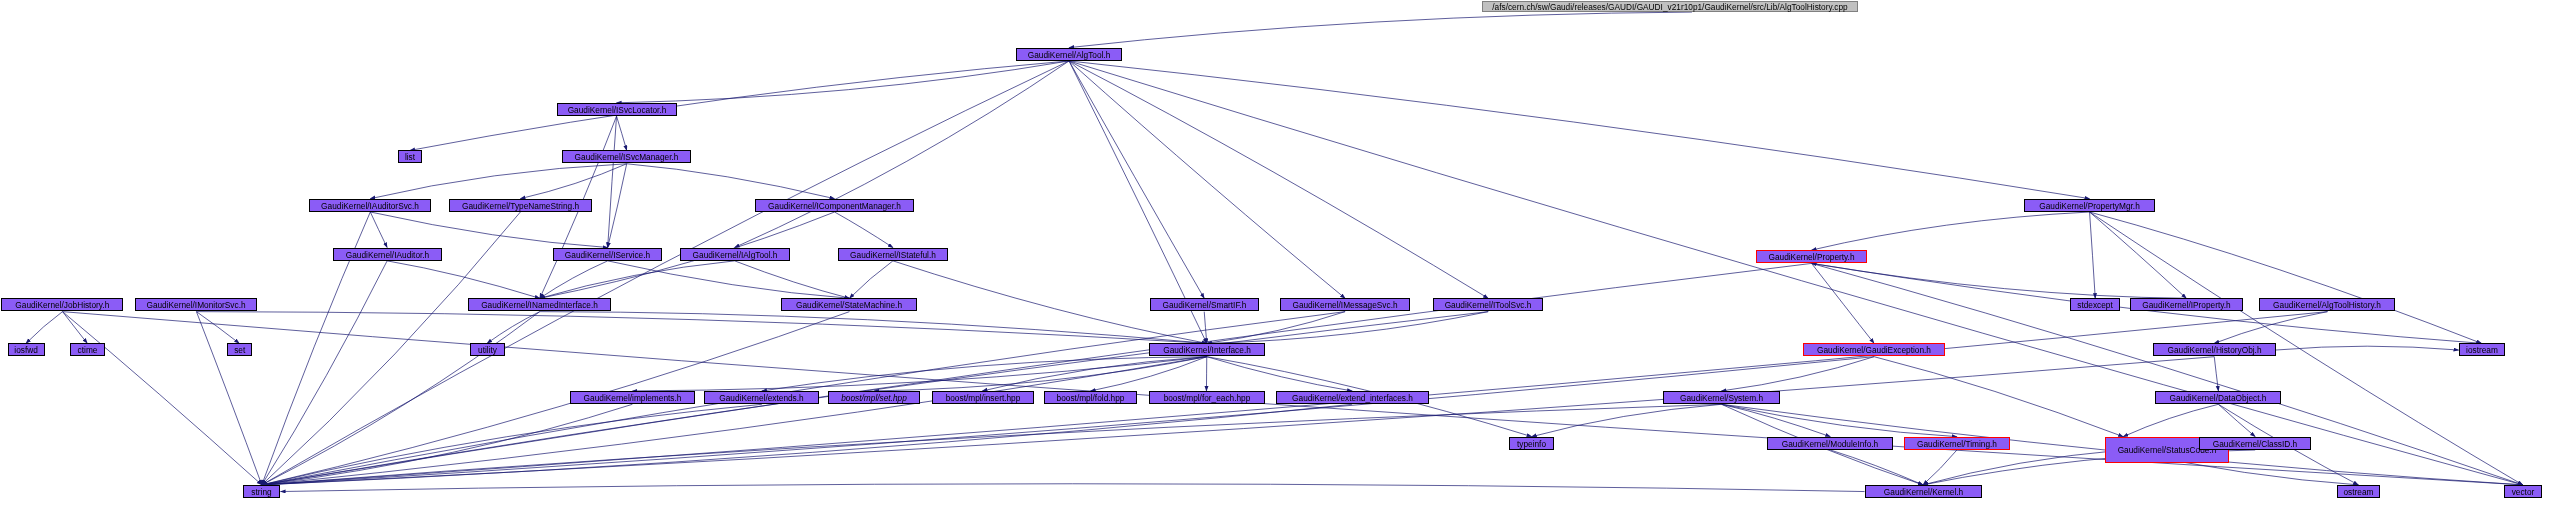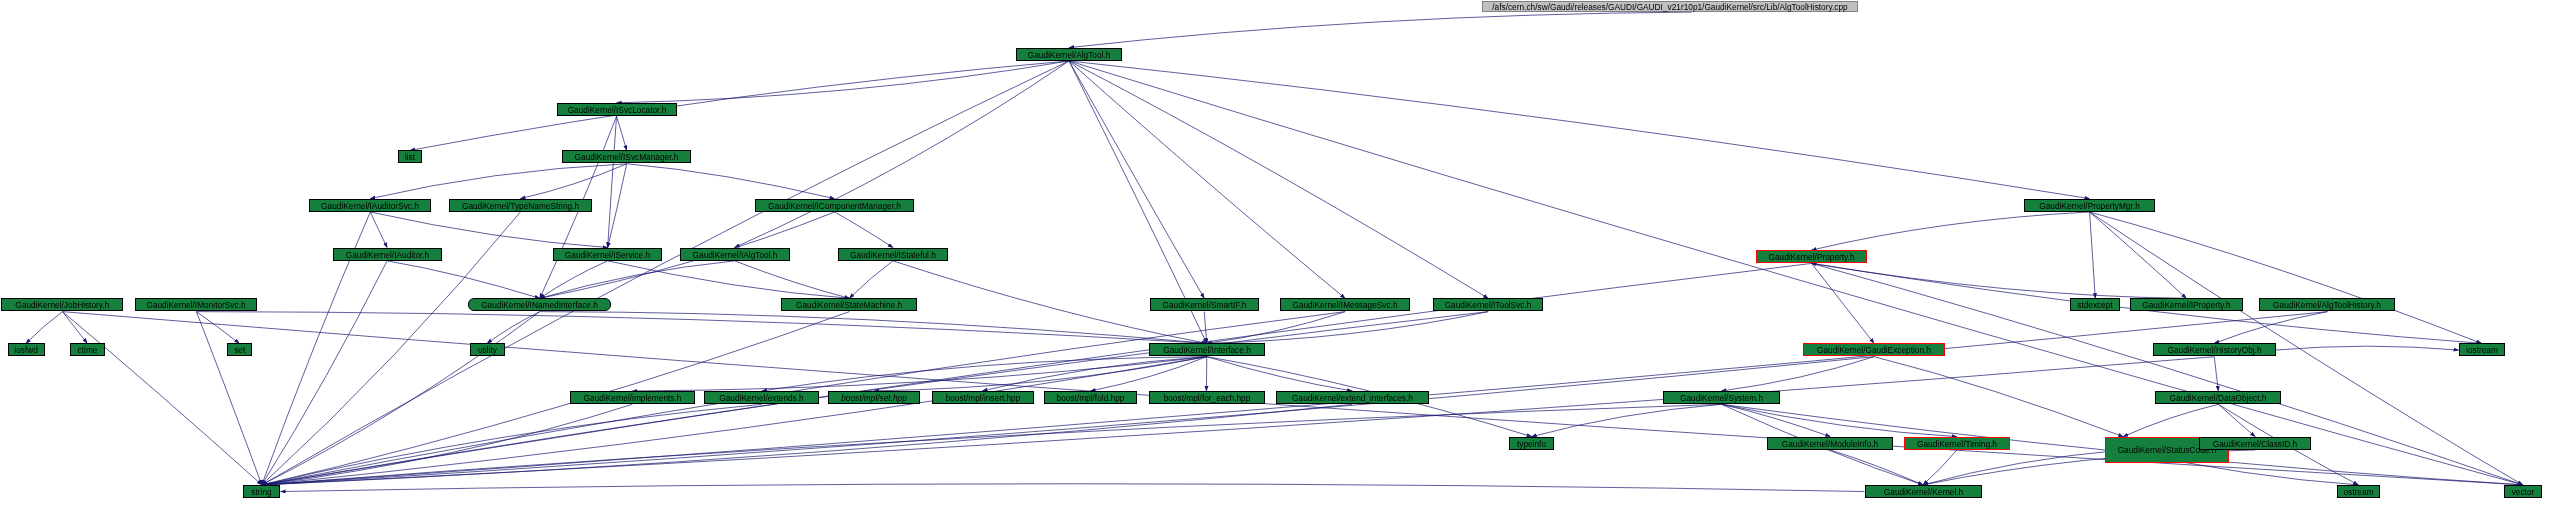--- a/index.html
+++ b/index.html
@@ -1,19 +1,19 @@
 <!DOCTYPE html>
 <html style="font-size:10.2px"><head>
 <meta charset="utf-8">
 <style>
   html,body{margin:0;padding:0;background:#ffffff;}
   body{font-family:"Liberation Sans",sans-serif;}
   #stage{position:relative;width:2576px;height:516px;background:#ffffff;overflow:hidden;}
   #edges{position:absolute;left:0;top:0;width:2576px;height:516px;pointer-events:none;}
-  .node{position:absolute;box-sizing:border-box;background:#15803d;border:0.6px solid #191970;
+  .node{position:absolute;box-sizing:border-box;background:#8b5cf6;border:0.6px solid #191970;
         display:flex;align-items:center;justify-content:center;white-space:nowrap;
         font-family:"Liberation Sans",sans-serif;font-size:8.3px;color:#000000;line-height:1;}
   .node.black{border-color:#000000;}
   .node.red{border-color:#ff0000;}
   .node.title{background:#c0c0c0;border-color:#808080;font-size:8.3px;}
   .node span{pointer-events:none;}
 </style>
 </head>
 <body>
 
@@ -162,21 +162,21 @@
       </div>
       <div class="node red" style="left: 1756px; top: 250px; width: 111px; height: 13.3px;">
         <span>GaudiKernel/Property.h</span>
       </div>
       <div class="node black" style="left: 1.3px; top: 298px; width: 122px; height: 13.3px;">
         <span>GaudiKernel/JobHistory.h</span>
       </div>
       <div class="node black" style="left: 135px; top: 298px; width: 122px; height: 13.3px;">
         <span>GaudiKernel/IMonitorSvc.h</span>
       </div>
-      <div class="node black" style="left: 468px; top: 298px; width: 143px; height: 13.3px; border-radius: 6px;">
+      <div class="node black" style="left: 468px; top: 298px; width: 143px; height: 13.3px;">
         <span>GaudiKernel/INamedInterface.h</span>
       </div>
       <div class="node black" style="left: 781px; top: 298px; width: 136px; height: 13.3px;">
         <span>GaudiKernel/StateMachine.h</span>
       </div>
       <div class="node black" style="left: 1150px; top: 298px; width: 109px; height: 13.3px;">
         <span>GaudiKernel/SmartIF.h</span>
       </div>
       <div class="node black" style="left: 1280px; top: 298px; width: 130px; height: 13.3px;">
         <span>GaudiKernel/IMessageSvc.h</span>

